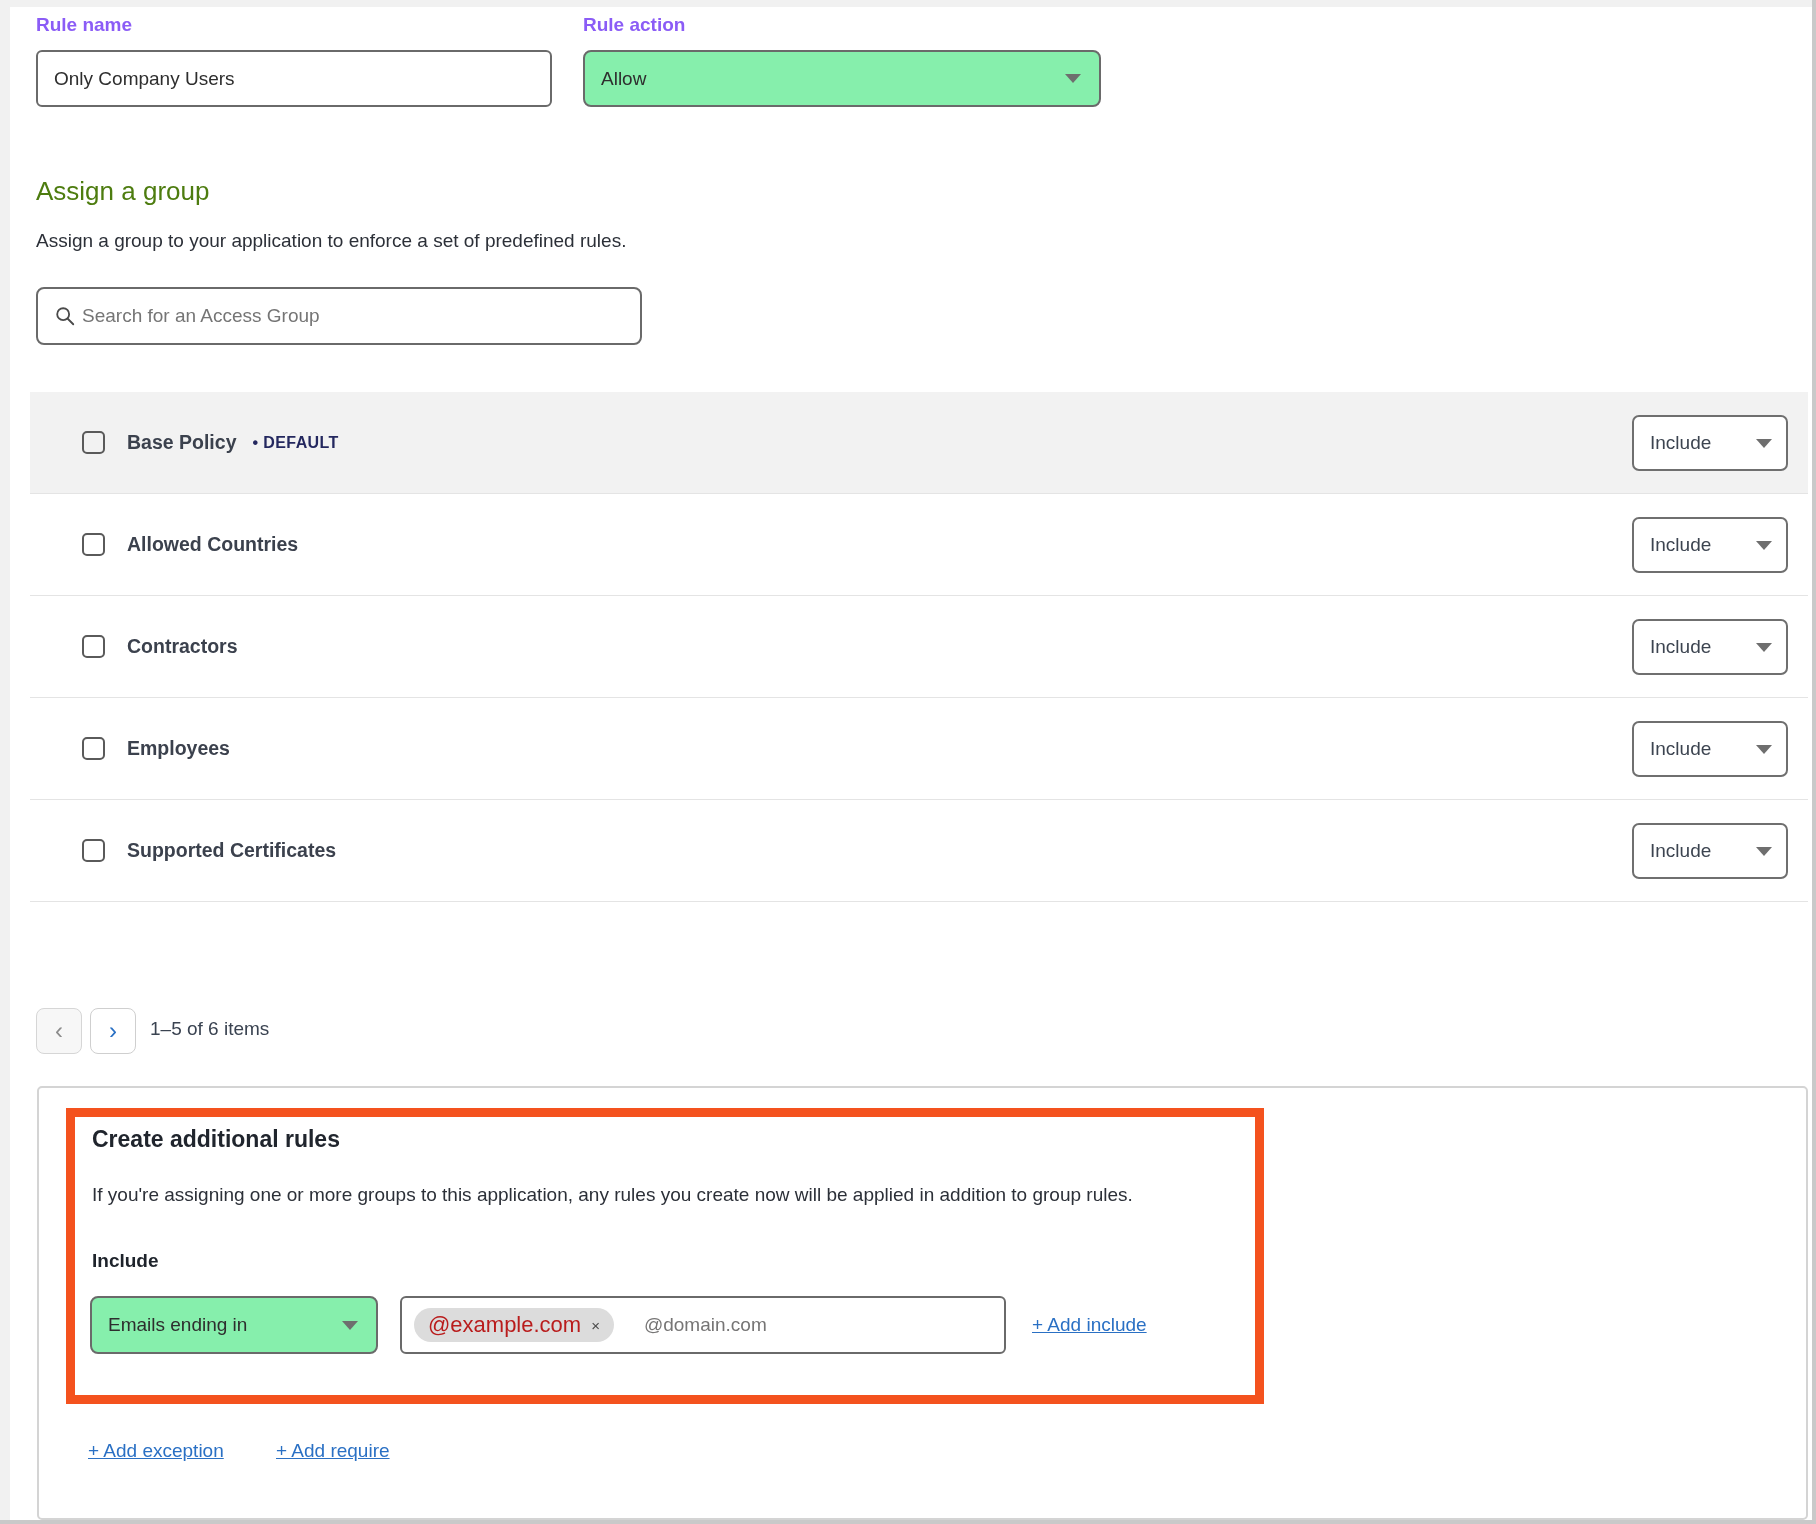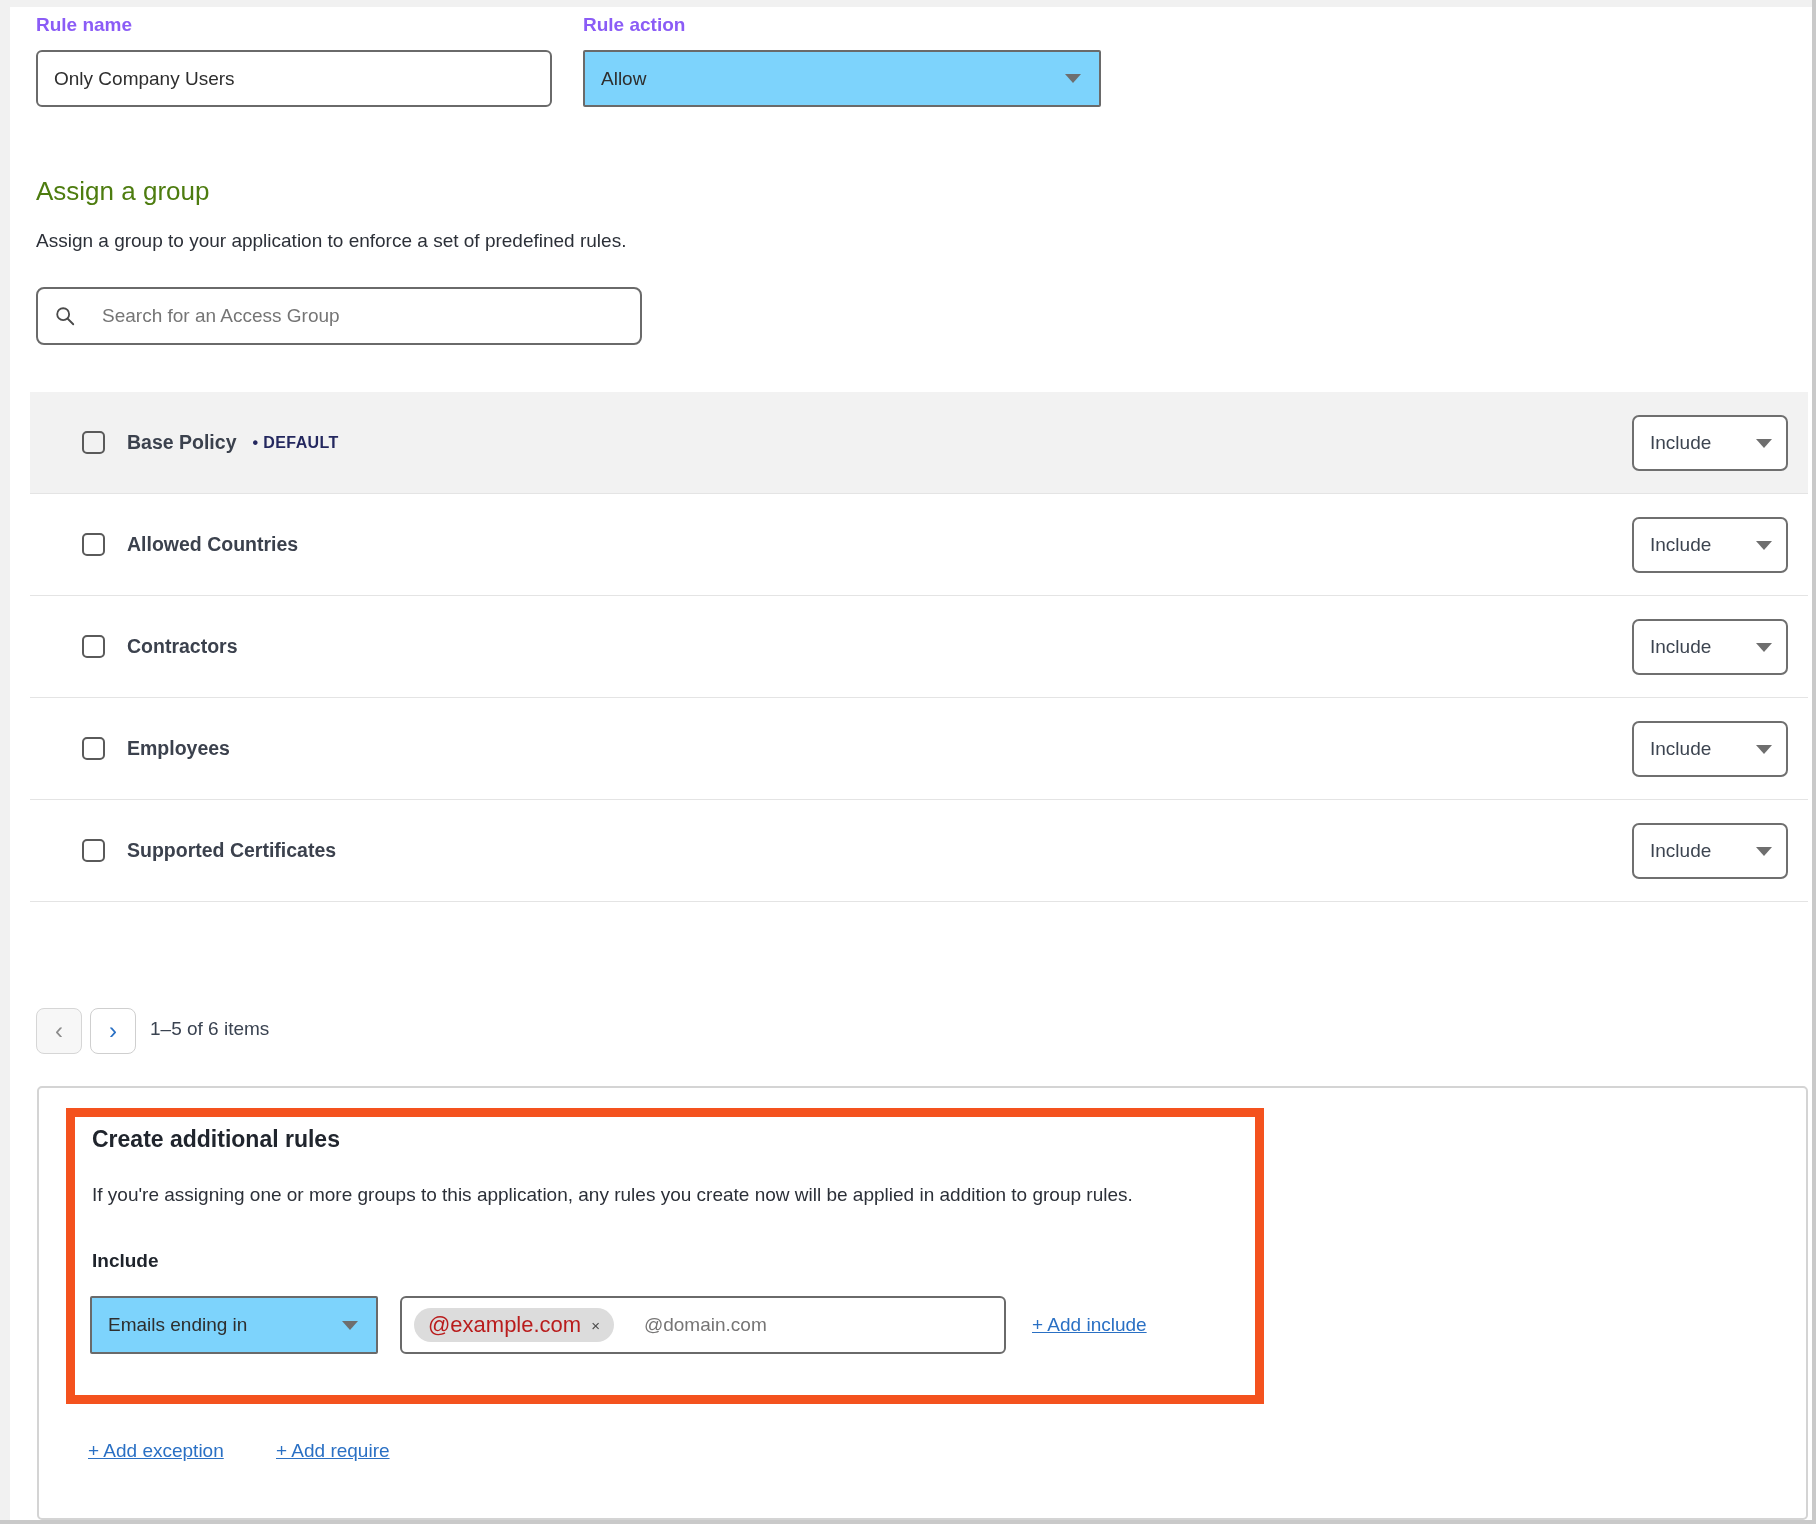--- a/index.html
+++ b/index.html
@@ -24,36 +24,36 @@
 
   .text-input {
     border:2px solid #6a6a6a; border-radius:6px; background:#fff;
     font-size:19px; color:#2e2e2e; padding:12px 16px;
     font-family:"Liberation Sans", sans-serif;
     display:flex; align-items:center;
   }
   input.text-input { width:100%; height:100%; outline:none; }
 
   .select {
-    border:2px solid #6a6a6a; border-radius:2px; background:#7dd3fc;
+    border:2px solid #6a6a6a; border-radius:8px; background:#86efac;
     display:flex; align-items:center; justify-content:space-between;
     padding:0 18px 0 16px; font-size:19px; color:#2e2e2e; cursor:pointer;
   }
   .caret {
     width:0; height:0; flex:none;
     border-left:8px solid transparent; border-right:8px solid transparent;
     border-top:9px solid #6e6e6e;
   }
 
   .section-heading { font-size:26px; font-weight:normal; color:#4d7c0f; }
   .section-desc { font-size:19px; color:#2c3038; }
 
   .search-box {
     border:2px solid #6a6a6a; border-radius:8px; background:#fff;
-    display:flex; align-items:center; padding:0 16px; gap:26px;
+    display:flex; align-items:center; padding:0 16px; gap:6px;
   }
   .search-box input {
     border:none; outline:none; flex:1; font-size:19px; color:#2e2e2e;
     font-family:"Liberation Sans", sans-serif; background:transparent;
   }
   .search-box input::placeholder { color:#757575; }
 
   
   .group-table { left:30px; top:392px; width:1778px; }
   .t-header {

